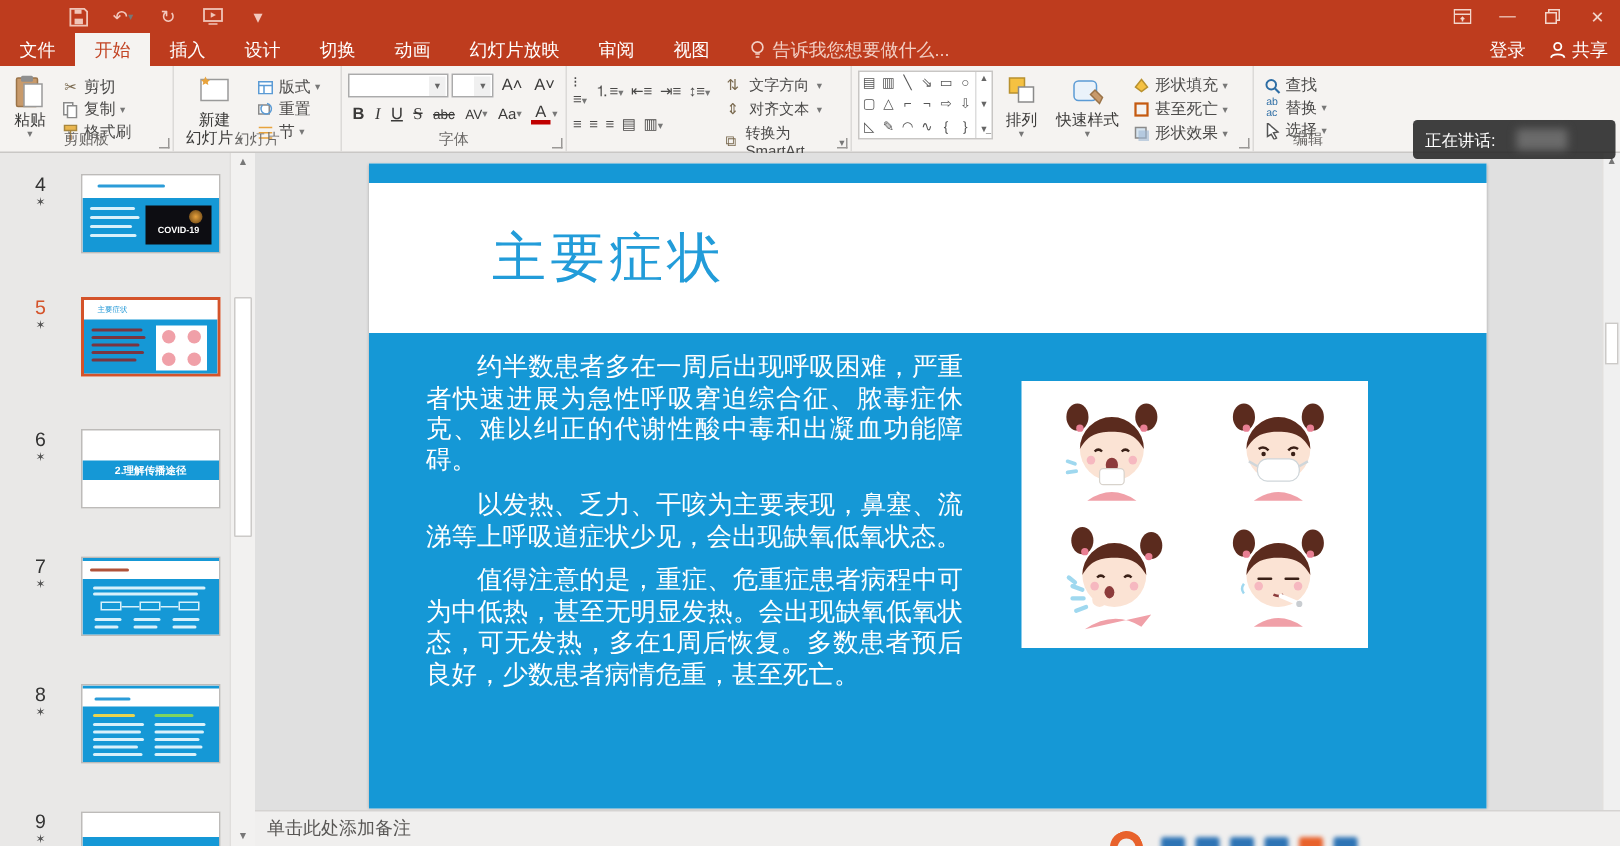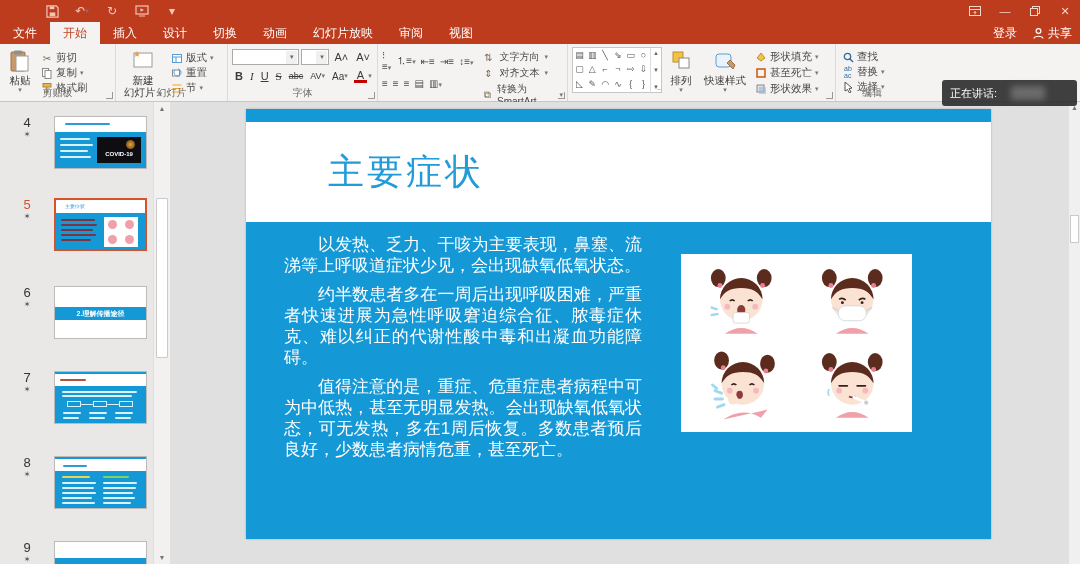--- a/index.html
+++ b/index.html
@@ -142,20 +142,27 @@
   <div class="tabrow">
     <div class="tab">文件</div>
     <div class="tab active">开始</div>
     <div class="tab">插入</div>
     <div class="tab">设计</div>
     <div class="tab">切换</div>
     <div class="tab">动画</div>
     <div class="tab">幻灯片放映</div>
     <div class="tab">审阅</div>
     <div class="tab">视图</div>
+    <div class="tellme">
+      <svg width="10" height="13" viewBox="0 0 10 13">
+          <circle cx="5" cy="4.5" r="3.6" fill="none" stroke="#F2CFC4" stroke-width="1.1"></circle>
+          <path d="M3.5 9h3M3.8 11h2.4" stroke="#F2CFC4"></path>
+        </svg>
+      <span>告诉我您想要做什么...</span>
+    </div>
     <div class="tabrow-right">
       <span>登录</span>
       <span class="acct">
         <svg width="11" height="11" viewBox="0 0 11 11">
             <circle cx="5.5" cy="3" r="2.4" fill="none" stroke="#fff" stroke-width="1.2"></circle>
             <path d="M1 10.5c.5-3 8.5-3 9 0" fill="none" stroke="#fff" stroke-width="1.2"></path>
           </svg>
         <span>共享</span>
       </span>
     </div>
@@ -564,22 +571,22 @@
     <div class="right-col">
       <div class="canvas">
 
         <div class="slide">
           <div class="slide-strip"></div>
           <div class="slide-titlearea">
             <div class="slide-title">主要症状</div>
           </div>
           <div class="slide-body">
             <div class="slide-text">
+              <p>约半数患者多在一周后出现呼吸困难，严重者快速进展为急性呼吸窘迫综合征、脓毒症休克、难以纠正的代谢性酸中毒和出凝血功能障碍。</p>
               <p>以发热、乏力、干咳为主要表现，鼻塞、流涕等上呼吸道症状少见，会出现缺氧低氧状态。</p>
-              <p>约半数患者多在一周后出现呼吸困难，严重者快速进展为急性呼吸窘迫综合征、脓毒症休克、难以纠正的代谢性酸中毒和出凝血功能障碍。</p>
               <p>值得注意的是，重症、危重症患者病程中可为中低热，甚至无明显发热。会出现缺氧低氧状态，可无发热，多在1周后恢复。多数患者预后良好，少数患者病情危重，甚至死亡。</p>
             </div>
 
             <div class="slide-img">
               <svg class="girl" viewBox="0 0 100 100">
                 <ellipse cx="22" cy="22" rx="9" ry="11" fill="#5b2b1e"></ellipse>
                   <ellipse cx="78" cy="22" rx="9" ry="11" fill="#5b2b1e"></ellipse>
                 <circle cx="24" cy="31" r="3" fill="#e87f93"></circle>
                   <circle cx="76" cy="31" r="3" fill="#e87f93"></circle>
                 <circle cx="50" cy="48" r="26" fill="#fbe3d4"></circle>
@@ -640,15 +647,29 @@
             </div>
           </div>
         </div>
 
         <div class="vscroll">
           <span class="sarr">▲</span>
           <div class="sthumb" style="top:113px;height:28px;"></div>
         </div>
       </div>
 
+      <div class="notes">
+        <span class="notes-text">单击此处添加备注</span>
+        <div class="watermark">
+          <div class="wm-ring"></div>
+          <div class="wm-txt">
+              <span></span>
+              <span></span>
+              <span></span>
+              <span></span>
+              <span style="background:#E8622C;"></span>
+              <span></span>
+            </div>
+        </div>
+      </div>
     </div>
   </div>
 </div>
 
 </body></html>

